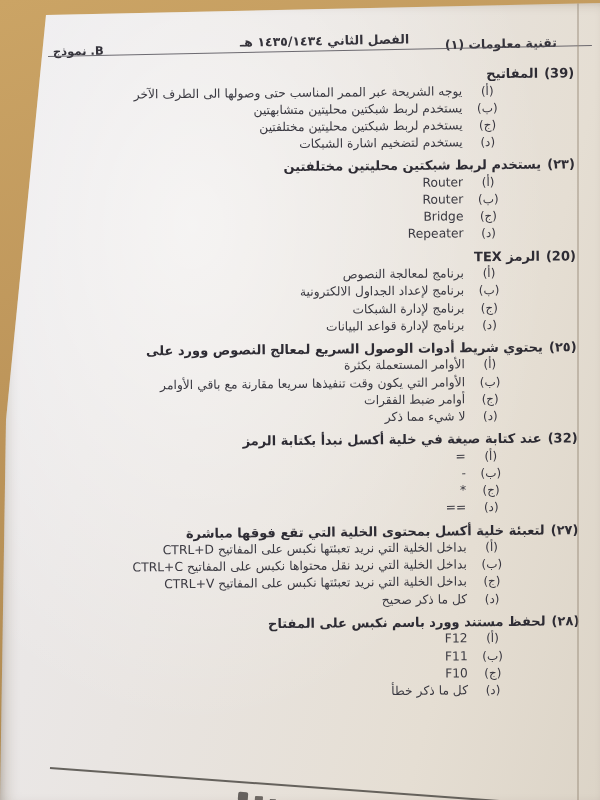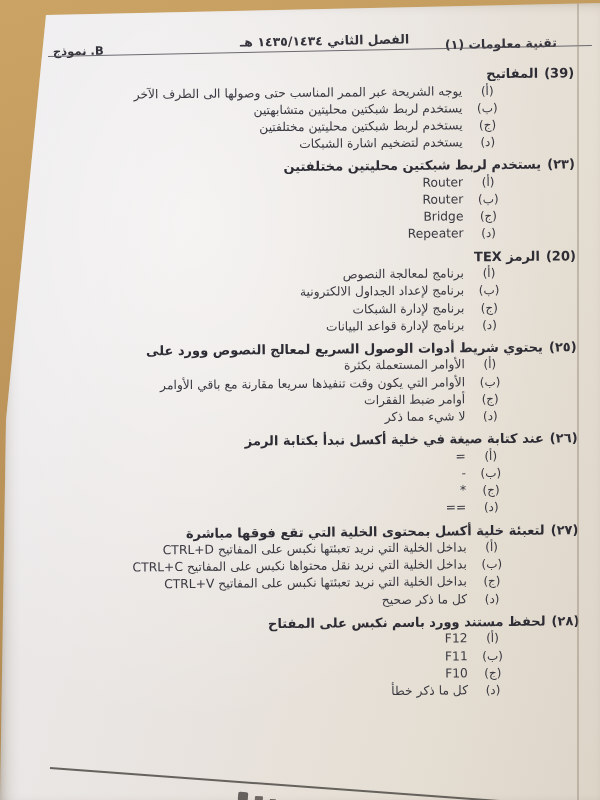--- a/index.html
+++ b/index.html
@@ -181,21 +181,21 @@
           </div>
           <div class="option">
             <span class="opt-letter">(د)</span>
             <span class="opt-text">لا شيء مما ذكر</span>
           </div>
         </div>
       </div>
 
       <div class="question">
         <div class="q-header">
-          <span class="q-num">(٢٦)</span>
+          <span class="q-num">(32)</span>
           <span class="q-text">عند كتابة صيغة في خلية أكسل نبدأ بكتابة الرمز</span>
         </div>
         <div class="options">
           <div class="option">
             <span class="opt-letter">(أ)</span>
             <span class="opt-text">=</span>
           </div>
           <div class="option">
             <span class="opt-letter">(ب)</span>
             <span class="opt-text">-</span>

